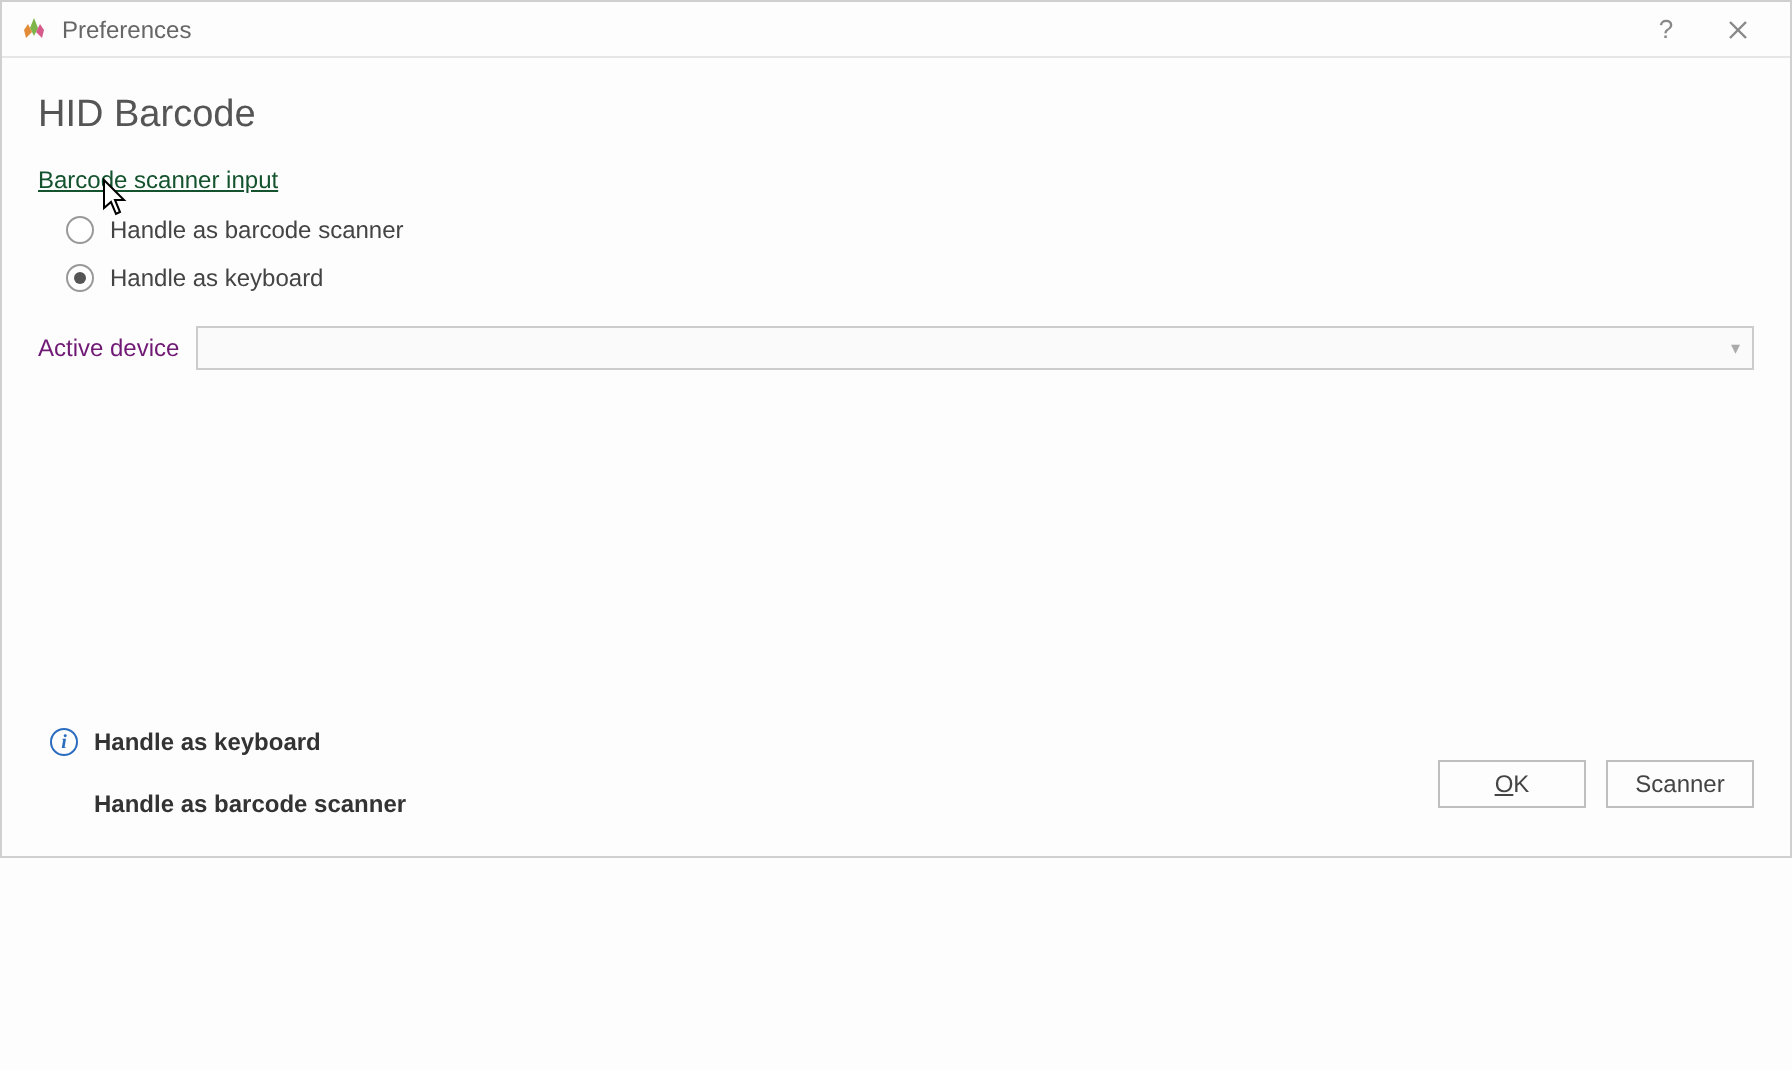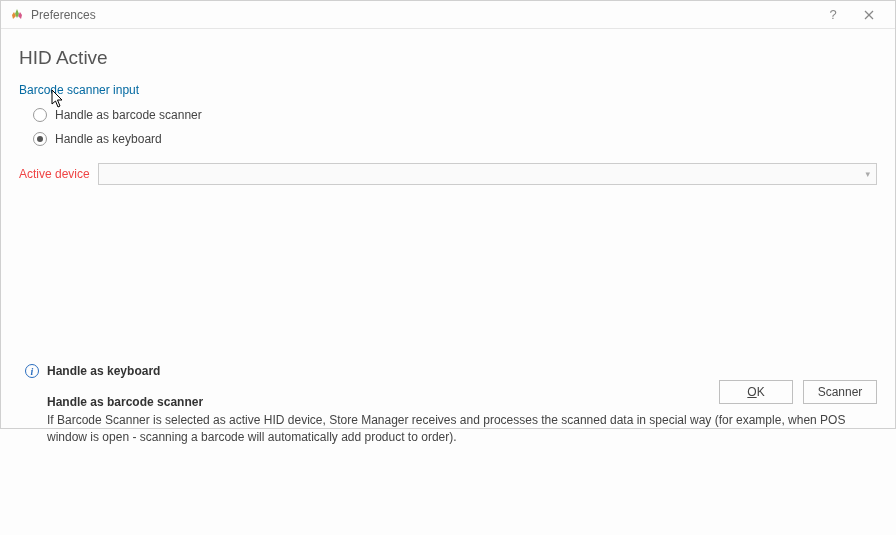--- a/index.html
+++ b/index.html
@@ -63,22 +63,23 @@
       position: relative;
     }
     .page-title {
       font-size: 19px;
       color: #555;
       font-weight: 400;
       margin-bottom: 14px;
     }
     .section-label {
       font-size: 12px;
-      color: #0369a1;
+      color: #14532d;
       margin-bottom: 6px;
+      text-decoration: underline;
     }
     .radio-group {
       margin-left: 14px;
     }
     .radio-item {
       display: flex;
       align-items: center;
       height: 24px;
       cursor: pointer;
     }
@@ -102,21 +103,21 @@
     }
     .radio-label {
       color: #444;
     }
     .field-row {
       display: flex;
       align-items: center;
       margin-top: 12px;
     }
     .field-label {
-      color: #ef4444;
+      color: #701a75;
       margin-right: 8px;
       white-space: nowrap;
     }
     .dropdown {
       flex: 1;
       height: 22px;
       border: 1px solid #ccc;
       background: #fafafa;
       position: relative;
       display: flex;
@@ -224,21 +225,21 @@
     <div class="help-btn">?</div>
     <div class="close-btn">
       <svg width="10" height="10" viewBox="0 0 10 10">
         <line x1="1" y1="1" x2="9" y2="9" stroke-width="1.2"></line>
         <line x1="9" y1="1" x2="1" y2="9" stroke-width="1.2"></line>
       </svg>
     </div>
   </div>
 
   <div class="content">
-    <div class="page-title">HID Active</div>
+    <div class="page-title">HID Barcode</div>
 
     <div class="section-label">Barcode scanner input</div>
 
     <div class="radio-group">
       <div class="radio-item">
         <span class="radio-circle"></span>
         <span class="radio-label">Handle as barcode scanner</span>
       </div>
       <div class="radio-item">
         <span class="radio-circle selected"></span>
@@ -254,21 +255,20 @@
       </div>
     </div>
 
     <div class="info-box">
       <div class="info-row">
         <span class="info-icon">i</span>
         <div class="info-text">
           <div class="bold">Handle as keyboard</div>
           <div class="info-spacer"></div>
           <div class="bold">Handle as barcode scanner</div>
-          <div class="desc">If Barcode Scanner is selected as active HID device, Store Manager receives and processes the scanned data in special way (for example, when POS window is open - scanning a barcode will automatically add product to order).</div>
         </div>
       </div>
     </div>
 
     <div class="cursor">
       <svg width="14" height="20" viewBox="0 0 14 20">
         <path d="M1 1 L1 15 L4.5 12 L7 18 L9 17 L6.5 11 L11 11 Z" fill="#fff" stroke="#000" stroke-width="1"></path>
       </svg>
     </div>
   </div>

